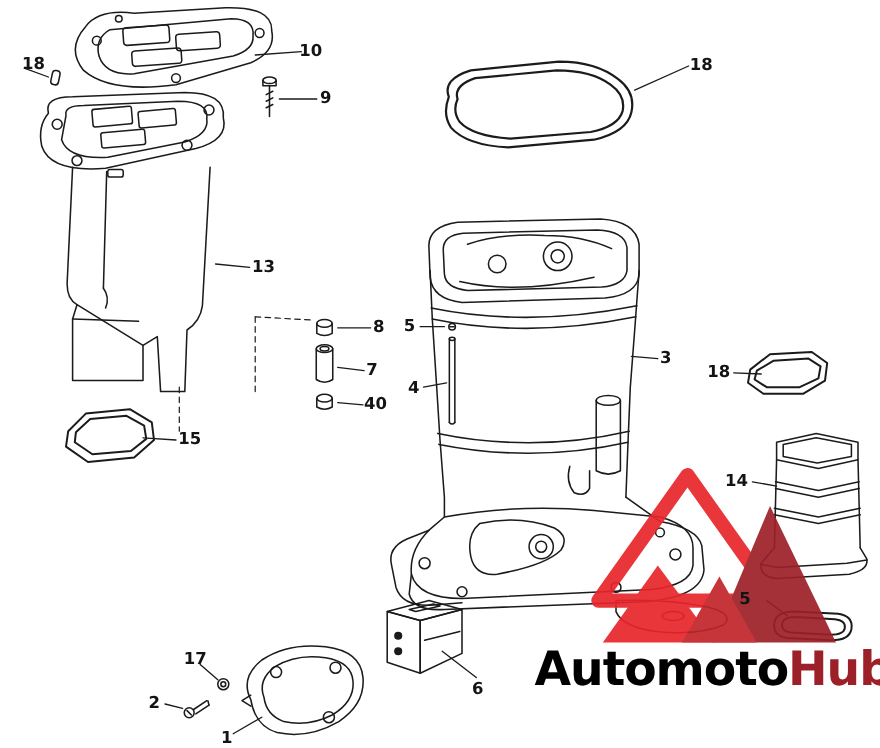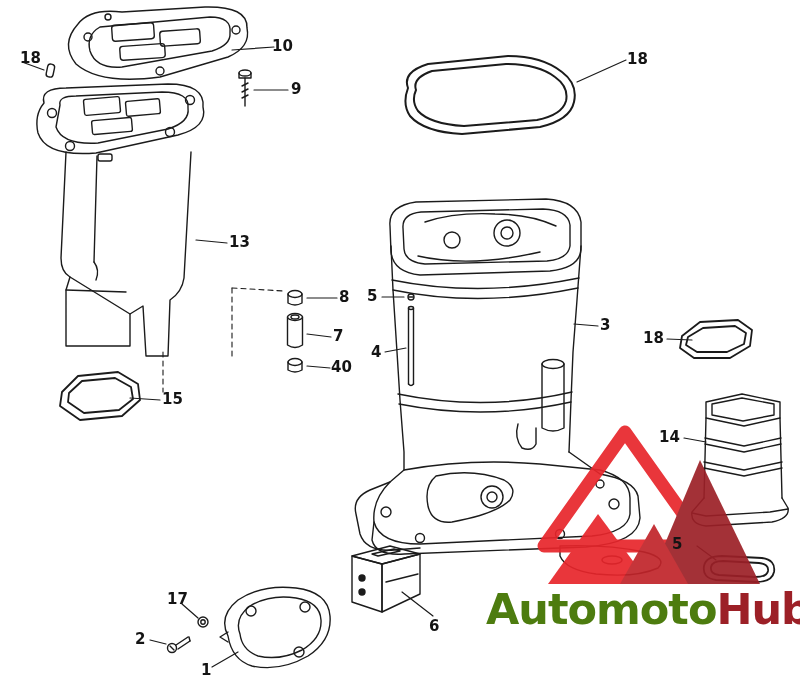--- a/index.html
+++ b/index.html
@@ -3,21 +3,21 @@
 <meta charset="utf-8">
 <style>
   html,body{margin:0;padding:0;background:#fff;}
   .stage{position:relative;width:800px;height:680px;background:#ffffff;overflow:hidden;
          font-family:"DejaVu Sans", sans-serif;}
   .artwork{position:absolute;left:0;top:0;}
   .callout{position:absolute;font-weight:bold;font-size:15px;line-height:16px;color:#141414;
            font-family:"DejaVu Sans", sans-serif;user-select:none;}
   .brand{position:absolute;left:486px;top:584px;font-weight:bold;font-size:43px;
          letter-spacing:-1px;font-family:"DejaVu Sans", sans-serif;white-space:nowrap;}
-  .brand .p1{color:#4d7c0f;}
+  .brand .p1{color:#000000;}
   .brand .p2{color:#9c2027;}
 </style>
 </head>
 <body>
 
 <div class="stage">
 
   <svg class="artwork" width="800" height="680" viewBox="0 0 800 680">
 
     <g stroke="#1b1b1b" stroke-width="1.4" fill="none" stroke-linejoin="round" stroke-linecap="round">

